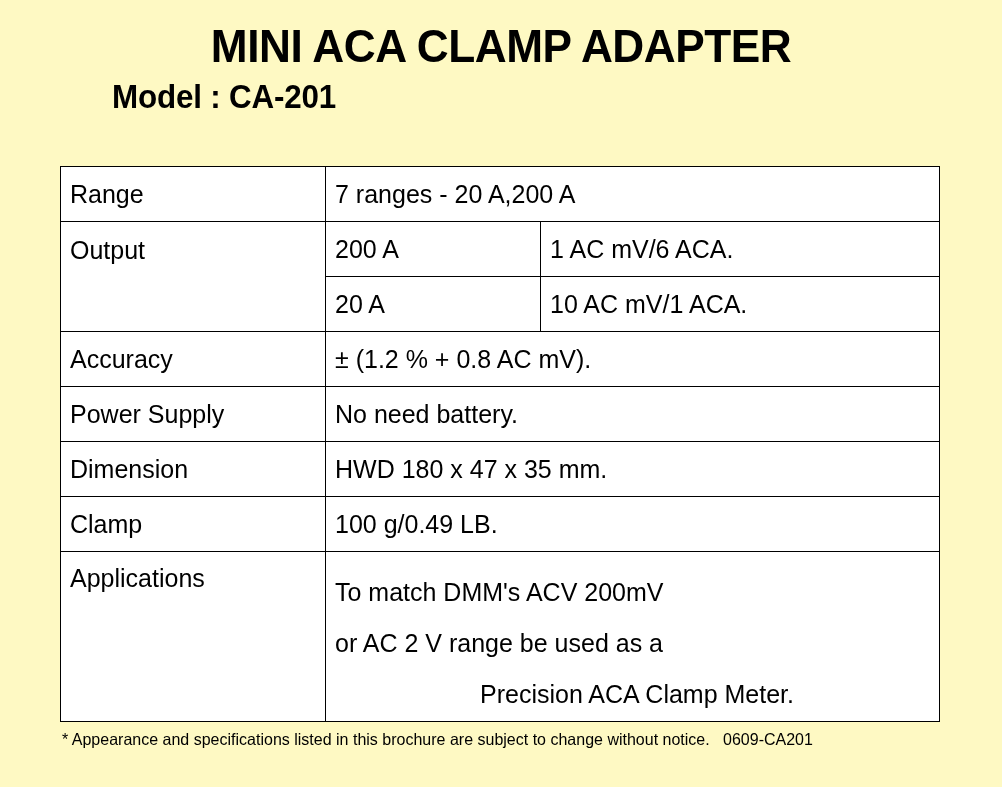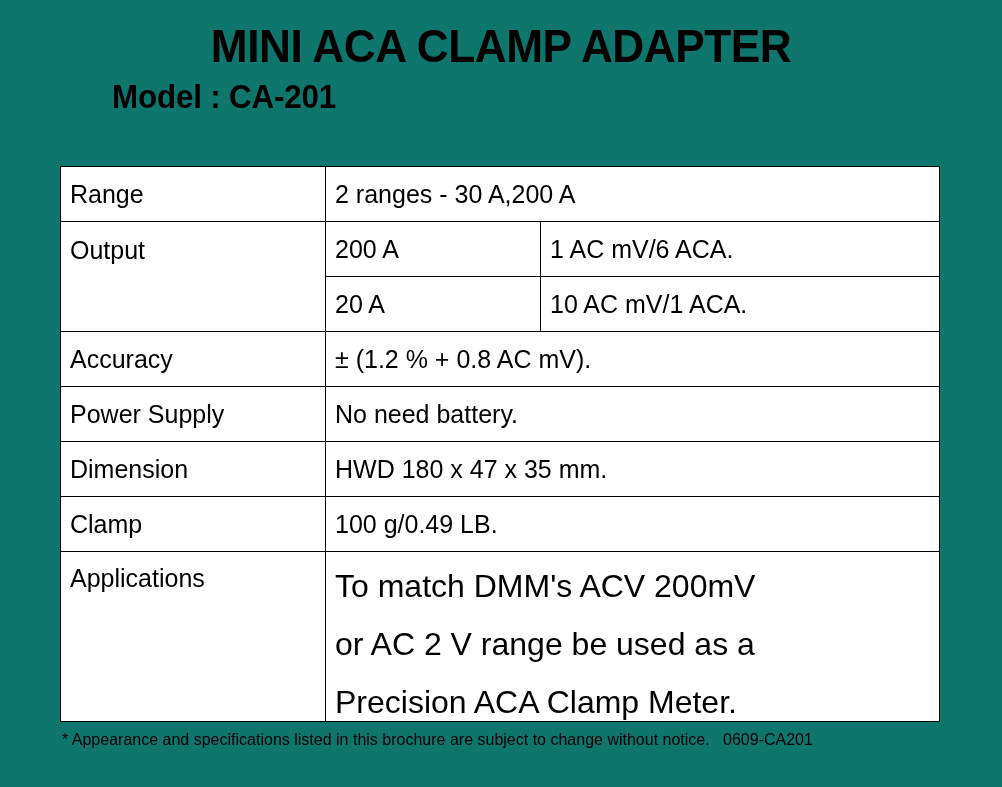--- a/index.html
+++ b/index.html
@@ -12,21 +12,21 @@
     width: 1002px;
     height: 787px;
     font-family: "Liberation Sans", sans-serif;
     color: #000000;
     overflow: hidden;
   }
   .page {
     position: relative;
     width: 1002px;
     height: 787px;
-    background: #0f766e;
+    background: #fef9c3;
   }
 
   
   .header {
     position: absolute;
     left: 0;
     top: 22px;
     width: 1002px;
   }
   .doc-title {
@@ -89,26 +89,26 @@
 
   
   .apps-cell {
     height: 155px;
     vertical-align: top;
     padding-top: 14px !important;
     white-space: normal;
   }
   .apps-cell .apps-line {
     display: block;
-    font-size: 32px;
+    font-size: 25px;
     line-height: 1.0;
     margin-bottom: 26px;
     white-space: nowrap;
   }
-  .apps-cell .apps-line:last-child { margin-bottom: 0; }
+  .apps-cell .apps-line:last-child { margin-bottom: 0; text-align: center; }
 
   .label-cell.apps-label {
     vertical-align: top;
     padding-top: 14px !important;
   }
 
   
   .footer {
     position: absolute;
     left: 62px;
@@ -135,21 +135,21 @@
   <table class="spec-table">
     <colgroup>
       <col class="col-label">
       <col class="col-sub">
       <col>
     </colgroup>
     <tbody>
 
       <tr class="row-std">
         <td class="label-cell">Range</td>
-        <td class="value-cell" colspan="2">2 ranges - 30 A,200 A</td>
+        <td class="value-cell" colspan="2">7 ranges - 20 A,200 A</td>
       </tr>
 
       <tr class="row-sub">
         <td class="label-cell span-output" rowspan="2">Output</td>
         <td class="sub-cell">200 A</td>
         <td class="value-cell">1 AC mV/6 ACA.</td>
       </tr>
 
       <tr class="row-sub">
         <td class="sub-cell">20 A</td>

